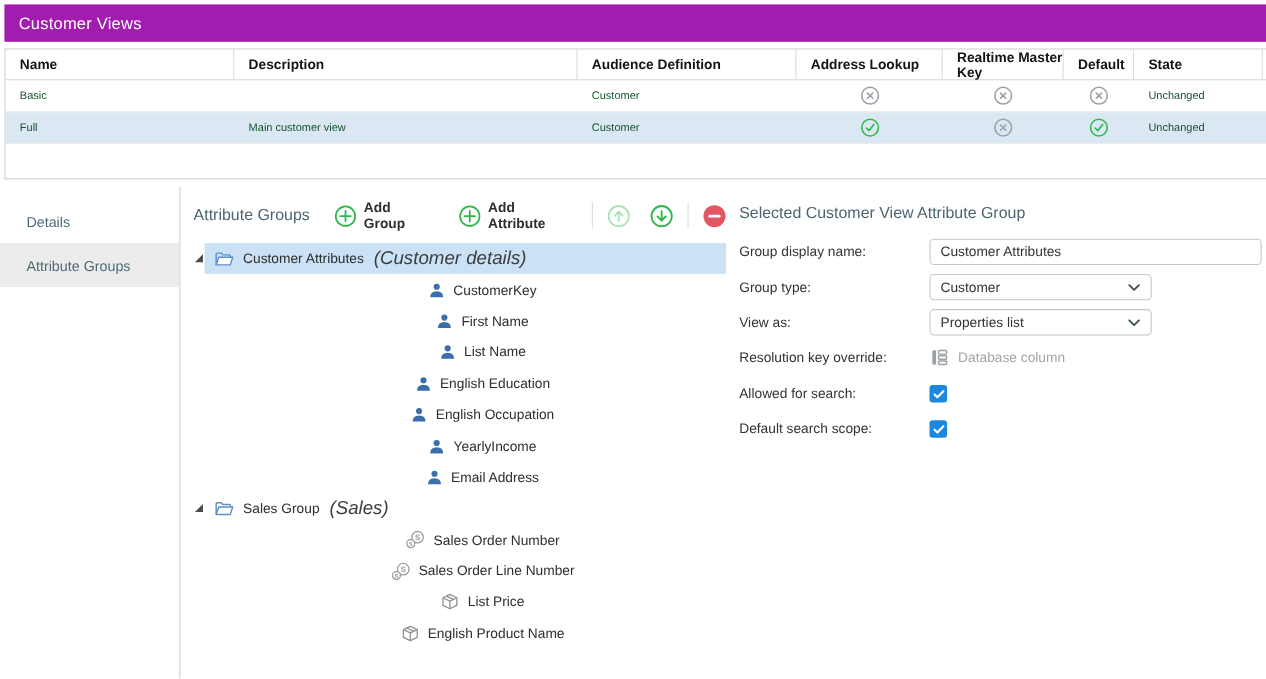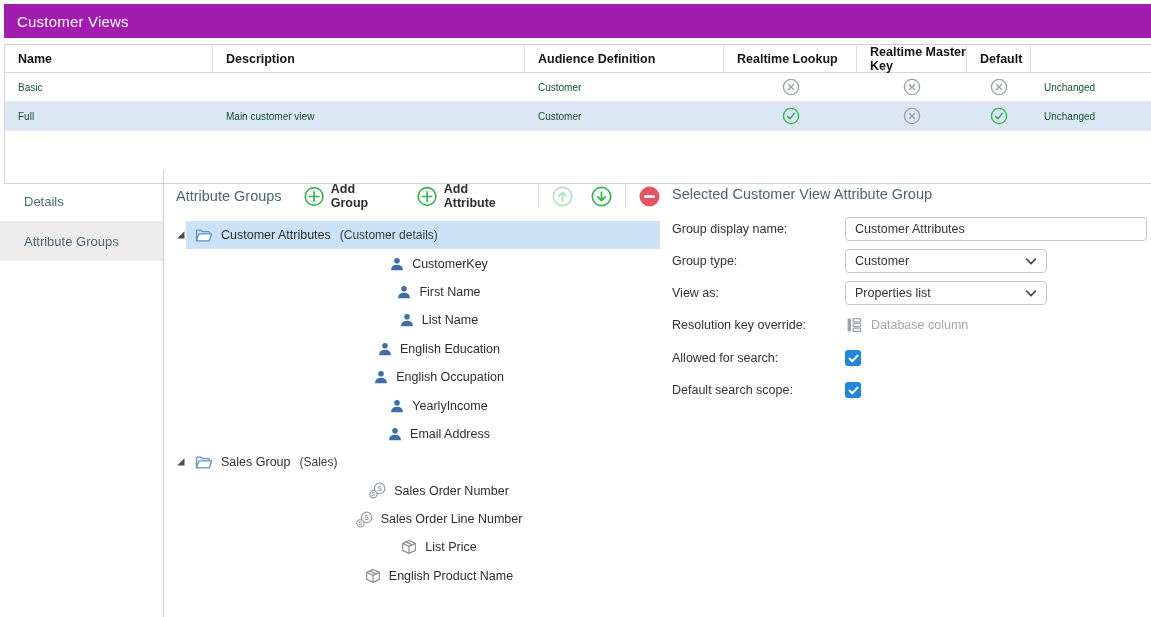--- a/index.html
+++ b/index.html
@@ -5,21 +5,21 @@
   * { margin:0; padding:0; box-sizing:border-box; }
   html,body { width:1151px; height:617px; background:#fff; font-family:"Liberation Sans", sans-serif; overflow:hidden; }
   .app { position:relative; width:1151px; height:617px; background:#fff; }
 
   
   .titlebar { position:absolute; left:4px; top:4px; width:1147px; height:34px; background:#a21caf;
               display:flex; align-items:center; padding-left:13px; }
   .titlebar span { color:#fff; font-size:15px; letter-spacing:.2px; }
 
   
-  .grid { position:absolute; left:4px; top:44px; width:1147px; height:140px;
+  .grid { position:absolute; left:4px; top:44px; width:1147px; height:119px;
           border:1px solid #d2d2d2; border-right:none; background:#fff; }
   .ghead { display:flex; height:28px; border-bottom:1px solid #d7d7d7; }
   .th { display:flex; align-items:center; padding-left:13px; font-size:12.5px; font-weight:bold;
         color:#141414; border-right:1px solid #dcdcdc; }
   .th.filler { flex:1; border-right:none; padding:0; }
   .grow { display:flex; align-items:center; height:29px; border-bottom:1px solid #ececec;
           font-size:10px; color:#14532d; }
   .grow.selected { background:#dbe8f3; }
   .gc { padding-left:13px; }
   .gc.status { display:flex; justify-content:center; padding-left:0; }
@@ -45,21 +45,21 @@
   .disabled { opacity:.38; }
 
   .tree { margin-top:6px; }
   .trow { display:flex; align-items:center; height:28.4px; }
   .exp { width:10px; margin-left:11px; display:flex; align-items:center; }
   .tbody { display:flex; align-items:center; flex:1; height:100%; padding-left:9px; }
   .trow.child .tbody { padding-left:0;justify-content:center; }
   .trow.child .sp { width:53px; }
   .tbody.sel { background:#cbe2f6; }
   .tlabel { font-size:12.5px; color:#2e2e2e; margin-left:8px; white-space:nowrap; }
-  .tnote { font-size:12px; color:#3c3c3c; margin-left:9px; white-space:nowrap; }
+  .tnote { font-size:17px; color:#3c3c3c; margin-left:9px; white-space:nowrap;font-style:italic; }
   .ticon { display:flex; align-items:center; }
 
   
   .formpanel { position:absolute; left:660px; top:0; width:491px; height:447px; }
   .fhead { position:absolute; left:12px; top:16px; font-size:14.5px; color:#4b6672; white-space:nowrap; }
   .frow { position:absolute; left:12px; display:flex; align-items:center; height:24px; }
   .flabel { width:173px; font-size:12.5px; color:#333; }
   .finput { width:302px; height:24px; border:1px solid #c6c6c6; border-radius:4px; padding:0 9px;
             font-family:"Liberation Sans",sans-serif; font-size:12.5px; color:#333; outline:none; }
   .fselect { width:202px; height:24px; border:1px solid #c6c6c6; border-radius:4px; padding:0 9px;
@@ -143,27 +143,30 @@
       <div class="th c-name">
           <span>Name</span>
         </div>
       <div class="th c-desc">
           <span>Description</span>
         </div>
       <div class="th c-aud">
           <span>Audience Definition</span>
         </div>
       <div class="th c-look">
-          <span>Realtime Lookup</span>
+          <span>Address Lookup</span>
         </div>
       <div class="th c-mk">
           <span>Realtime Master Key</span>
         </div>
       <div class="th c-def">
           <span>Default</span>
+        </div>
+      <div class="th c-state">
+          <span>State</span>
         </div>
       <div class="th filler"></div>
     </div>
 
     <div class="grow">
       <div class="gc c-name">Basic</div>
       <div class="gc c-desc"></div>
       <div class="gc c-aud">Customer</div>
       <div class="gc status c-look">
           <svg class="icon18" viewBox="0 0 18 18">

